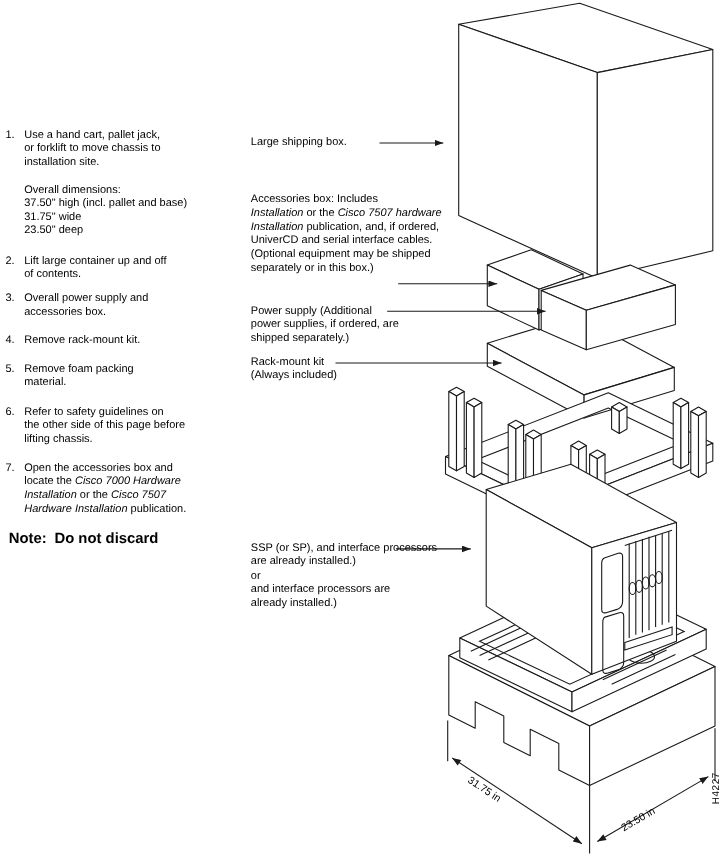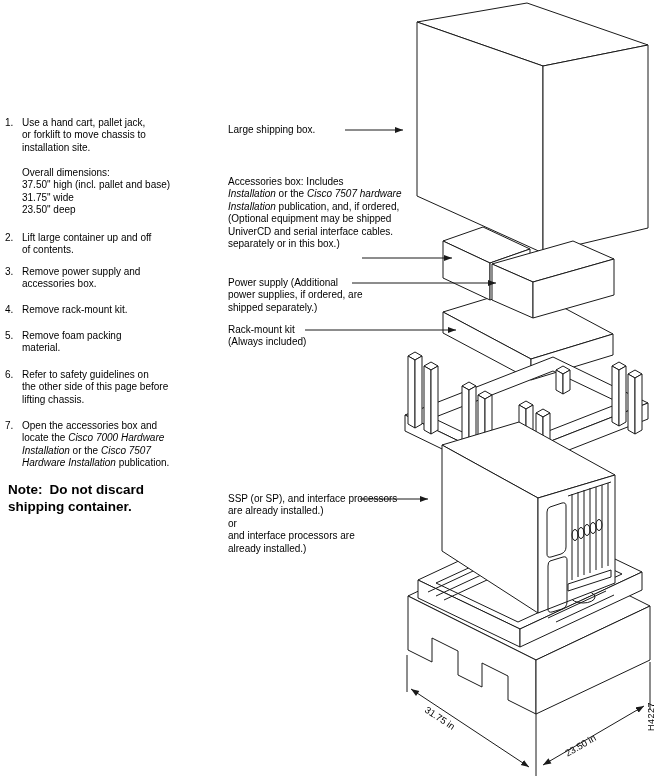--- a/index.html
+++ b/index.html
@@ -178,21 +178,21 @@
   <span class="num">2.</span>
   <span class="txt">
     <span class="ln">Lift large container up and off</span>
     <span class="ln">of contents.</span>
   </span>
 </div>
 
 <div class="blk step" style="left:5px;top:266px">
   <span class="num">3.</span>
   <span class="txt">
-    <span class="ln">Remove power supply and</span>
+    <span class="ln">Overall power supply and</span>
     <span class="ln">accessories box.</span>
   </span>
 </div>
 
 <div class="blk step" style="left:5px;top:304px">
   <span class="num">4.</span>
   <span class="txt">
     <span class="ln">Remove rack-mount kit.</span>
   </span>
 </div>
@@ -219,33 +219,32 @@
   <span class="txt">
     <span class="ln">Open the accessories box and</span>
     <span class="ln"><span>locate the </span><span class="it">Cisco 7000 Hardware</span></span>
     <span class="ln"><span class="it">Installation</span><span> or the </span><span class="it">Cisco 7507</span></span>
     <span class="ln"><span class="it">Hardware Installation</span><span> publication.</span></span>
   </span>
 </div>
 
 <div class="blk note" style="left:8px;top:481px">
   <span class="ln"><span class="nlabel">Note:</span><span>Do not discard</span></span>
-  <span class="ln">shipping container.</span>
 </div>
 
 <div class="blk" style="left:228px;top:124px">
   <span class="ln">Large shipping box.</span>
 </div>
 
 <div class="blk" style="left:228px;top:176px">
   <span class="ln">Accessories box:  Includes</span>
   <span class="ln"><span class="it">Installation</span><span> or the </span><span class="it">Cisco 7507 hardware</span></span>
   <span class="ln"><span class="it">Installation</span><span> publication, and, if ordered,</span></span>
+  <span class="ln">UniverCD and serial interface cables.</span>
   <span class="ln">(Optional equipment may be shipped</span>
-  <span class="ln">UniverCD and serial interface cables.</span>
   <span class="ln">separately or in this box.)</span>
 </div>
 
 <div class="blk" style="left:228px;top:277px">
   <span class="ln">Power supply (Additional</span>
   <span class="ln">power supplies, if ordered, are</span>
   <span class="ln">shipped separately.)</span>
 </div>
 
 <div class="blk" style="left:228px;top:324px">

